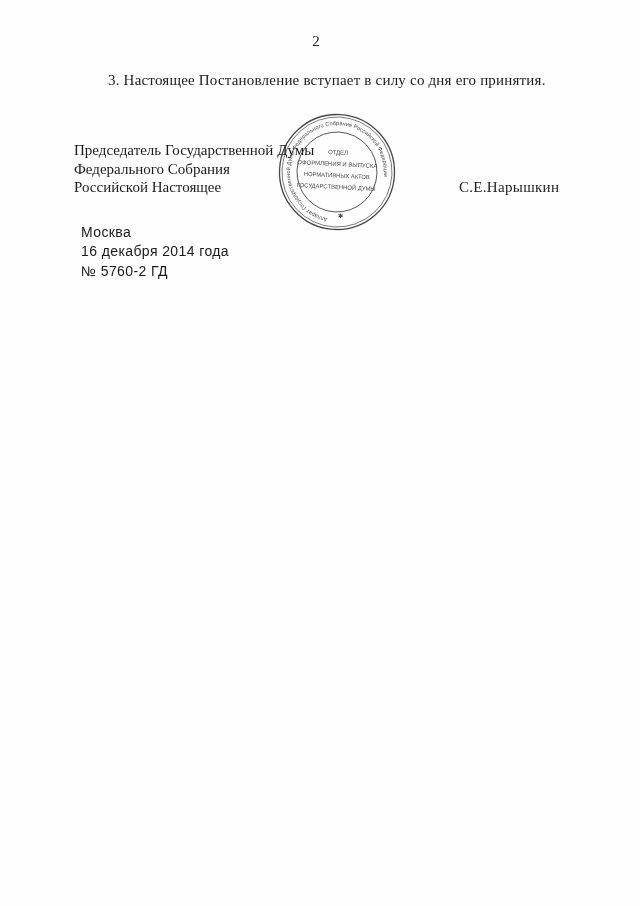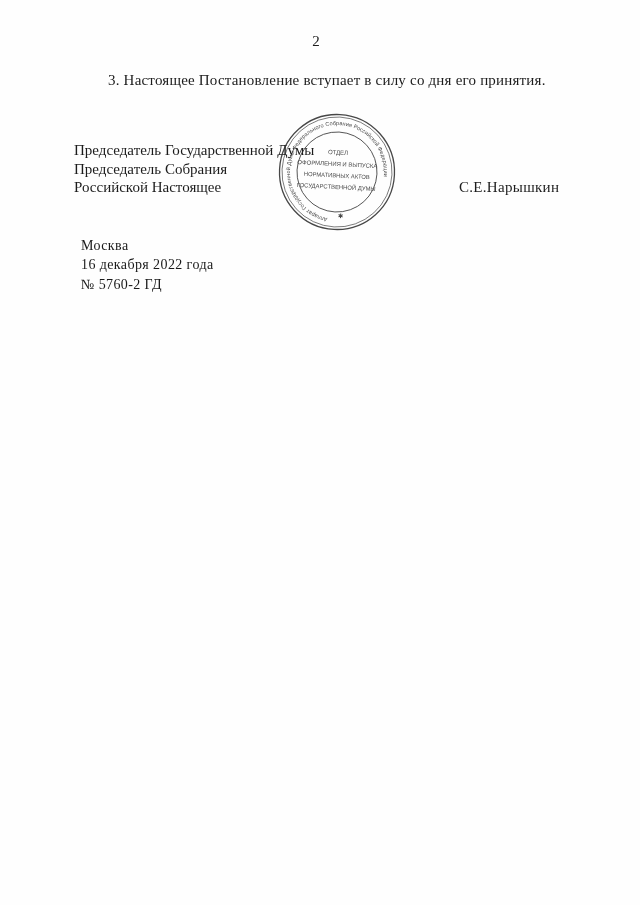--- a/index.html
+++ b/index.html
@@ -56,23 +56,23 @@
     position: absolute;
     top: 179px;
     left: 459px;
     font-size: 15px;
     letter-spacing: 0.3px;
     color: #1c1c1c;
     white-space: nowrap;
   }
   .footer-block {
     position: absolute;
-    top: 236px;
+    top: 223px;
     left: 81px;
-    font-family: Liberation Serif, serif;
+    font-family: Liberation Sans, sans-serif;
     font-size: 14px;
     line-height: 19.3px;
     letter-spacing: 0.4px;
     color: #1a1a1a;
   }
   .footer-block .line {
     display: block;
     white-space: nowrap;
   }
   .stamp {
@@ -99,21 +99,21 @@
 <body>
 
 <div class="page">
 
   <div class="page-number">2</div>
 
   <div class="paragraph">3. Настоящее Постановление вступает в силу со дня его принятия.</div>
 
   <div class="signature-title">
     <span class="line">Председатель Государственной Думы</span>
-    <span class="line">Председатель Собрания</span>
+    <span class="line">Федерального Собрания</span>
     <span class="line">Российской Настоящее</span>
   </div>
 
   <div class="signature-name">С.Е.Нарышкин</div>
 
   <svg class="stamp" viewBox="0 0 124 124" xmlns="http://www.w3.org/2000/svg">
     <g transform="rotate(3 62 62)">
       <circle cx="62" cy="62" r="57.5" fill="none" stroke="#2e2e2e" stroke-width="1.3"></circle>
       <circle cx="62" cy="62" r="55" fill="none" stroke="#2e2e2e" stroke-width="0.7"></circle>
       <circle cx="62" cy="62" r="40" fill="none" stroke="#2e2e2e" stroke-width="0.9"></circle>
@@ -126,17 +126,17 @@
       <text class="center-line-0" x="62" y="44.5" text-anchor="middle" textLength="20" lengthAdjust="spacingAndGlyphs">ОТДЕЛ</text>
       <text class="center-line" x="62" y="56" text-anchor="middle" textLength="80" lengthAdjust="spacingAndGlyphs">ОФОРМЛЕНИЯ И ВЫПУСКА</text>
       <text class="center-line" x="62" y="67.5" text-anchor="middle" textLength="66" lengthAdjust="spacingAndGlyphs">НОРМАТИВНЫХ АКТОВ</text>
       <text class="center-line" x="62" y="79" text-anchor="middle" textLength="79" lengthAdjust="spacingAndGlyphs">ГОСУДАРСТВЕННОЙ ДУМЫ</text>
       <text class="star" x="68" y="108" text-anchor="middle">✱</text>
     </g>
   </svg>
 
   <div class="footer-block">
     <span class="line">Москва</span>
-    <span class="line">16 декабря 2022 года</span>
+    <span class="line">16 декабря 2014 года</span>
     <span class="line">№ 5760-2 ГД</span>
   </div>
 
 </div>
 
 </body></html>

